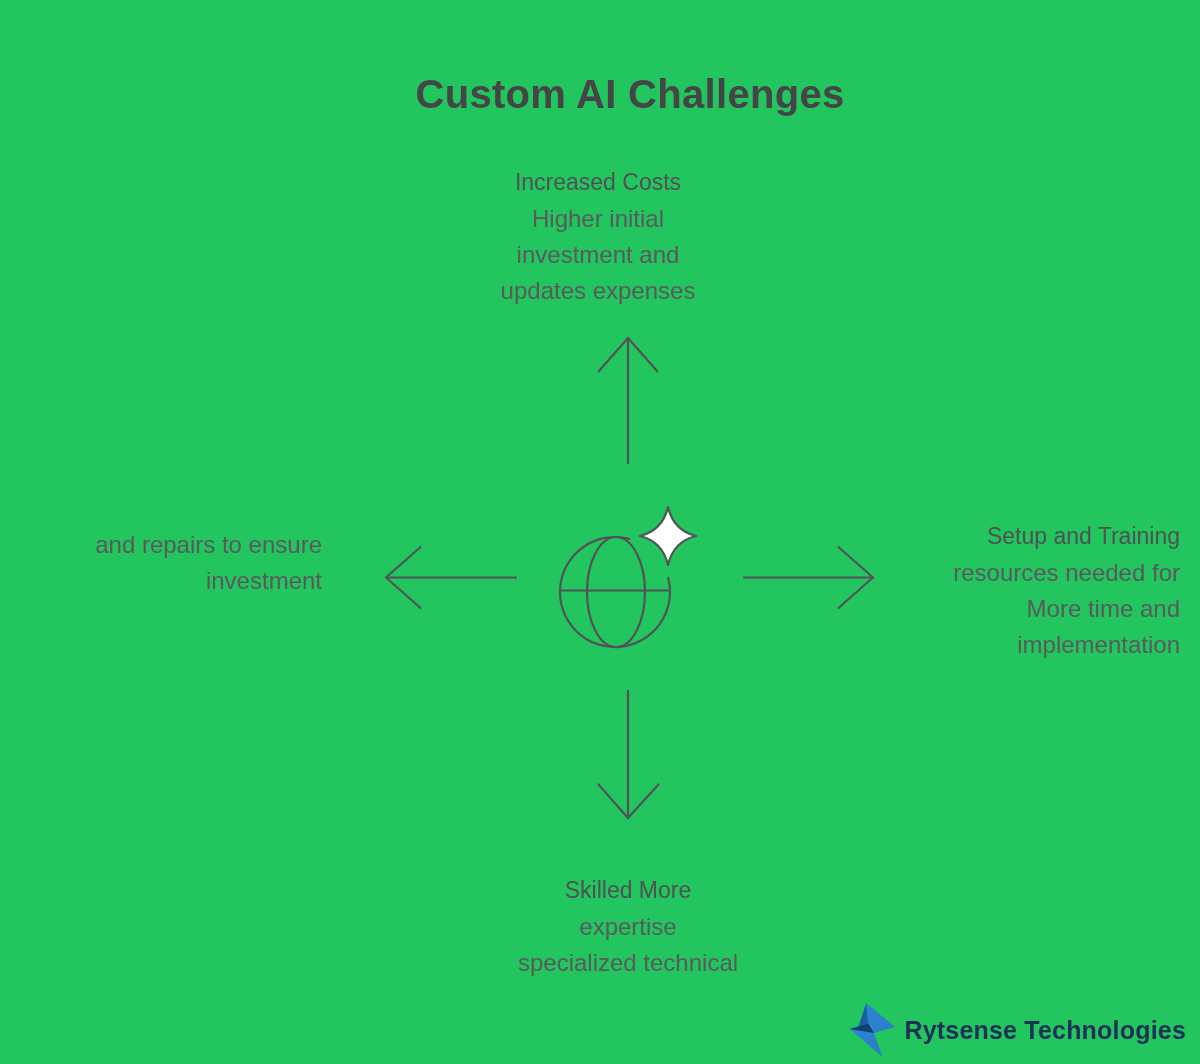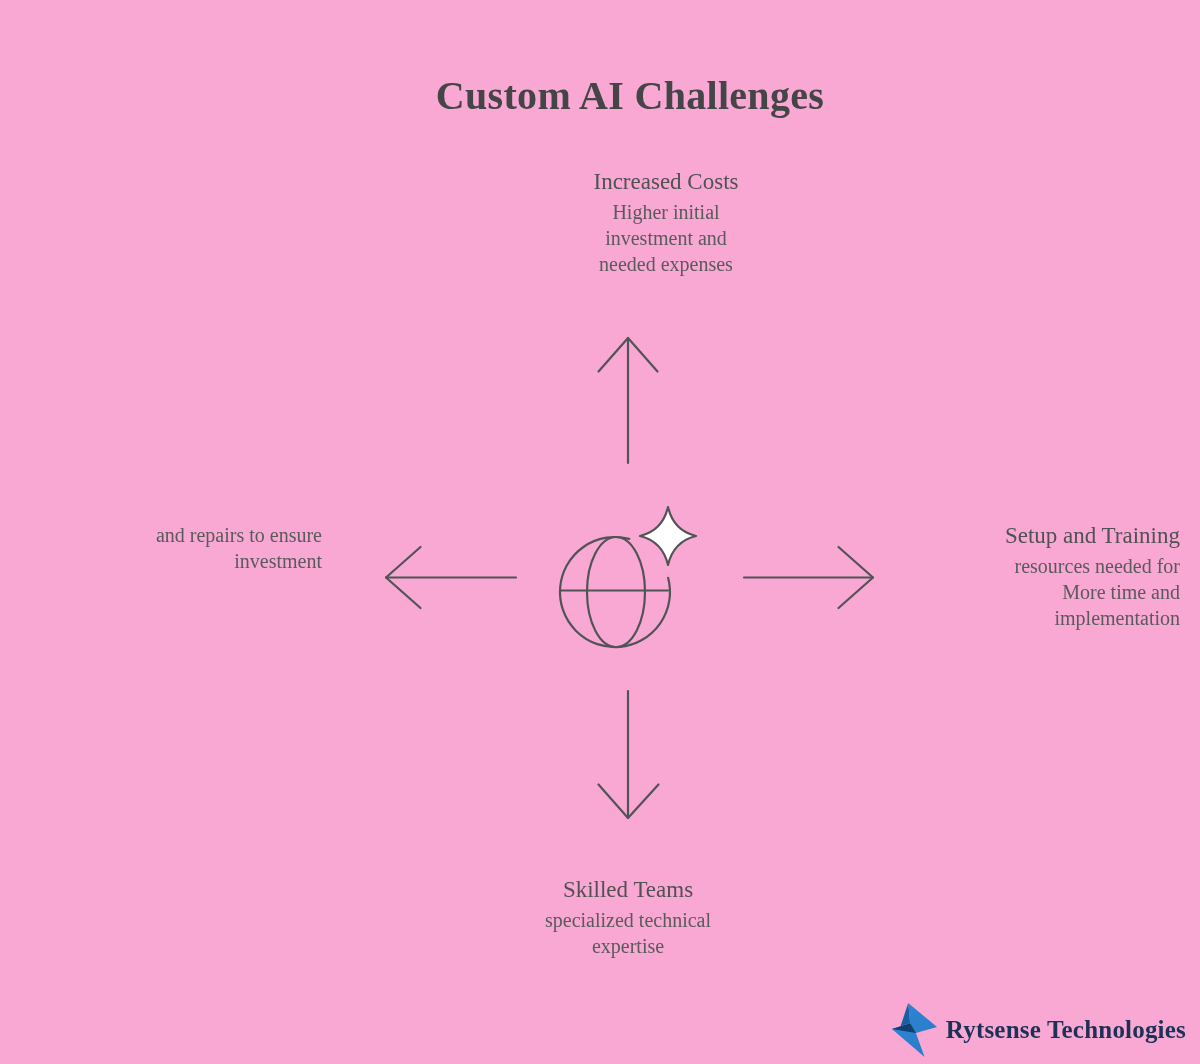--- a/index.html
+++ b/index.html
@@ -1,21 +1,21 @@
 <!DOCTYPE html>
 <html><head>
 <meta charset="utf-8">
 <style>
   html, body { margin: 0; padding: 0; background: #ffffff; }
   .canvas {
     position: relative;
     width: 1200px;
     height: 1064px;
-    background: #f9a8d4;
-    font-family: Liberation Serif, serif;
+    background: #22c55e;
+    font-family: Liberation Sans, sans-serif;
     overflow: hidden;
   }
   .diagram-layer {
     position: absolute;
     left: 0; top: 0;
     width: 1200px; height: 1064px;
   }
   .main-title {
     position: absolute;
     left: 630px; top: 72px;
@@ -27,26 +27,27 @@
     letter-spacing: 0.3px;
   }
   .challenge { position: absolute; }
   .challenge .ch-title {
     font-size: 23px;
     line-height: 28px;
     color: #4f5153;
     margin-bottom: 3px;
   }
   .challenge .ch-line {
-    font-size: 20px;
+    font-size: 24px;
     line-height: 26px;
     color: #595a5c;
+    margin-top: 10px;
   }
   .challenge-top {
-    left: 666px; top: 168px;
+    left: 598px; top: 168px;
     transform: translateX(-50%);
     text-align: center;
     width: 260px;
   }
   .challenge-left {
     left: 90px; top: 522px;
     width: 232px;
     text-align: right;
   }
   .challenge-right {
@@ -112,39 +113,39 @@
       </g>
     </g>
   </svg>
 
   <div class="main-title">Custom AI Challenges</div>
 
   <div class="challenge challenge-top">
     <div class="ch-title">Increased Costs</div>
     <div class="ch-line">Higher initial</div>
     <div class="ch-line">investment and</div>
-    <div class="ch-line">needed expenses</div>
+    <div class="ch-line">updates expenses</div>
   </div>
 
   <div class="challenge challenge-left">
     <div class="ch-line">and repairs to ensure</div>
     <div class="ch-line">investment</div>
   </div>
 
   <div class="challenge challenge-right">
     <div class="ch-title">Setup and Training</div>
     <div class="ch-line">resources needed for</div>
     <div class="ch-line">More time and</div>
     <div class="ch-line">implementation</div>
   </div>
 
   <div class="challenge challenge-bottom">
-    <div class="ch-title">Skilled Teams</div>
+    <div class="ch-title">Skilled More</div>
+    <div class="ch-line">expertise</div>
     <div class="ch-line">specialized technical</div>
-    <div class="ch-line">expertise</div>
   </div>
 
   <div class="brand">
     <svg width="50" height="58" viewBox="0 0 52 60" xmlns="http://www.w3.org/2000/svg">
       <defs>
         <linearGradient id="boltGrad" x1="0" y1="0" x2="1" y2="1">
           <stop offset="0" stop-color="#2e86d6"></stop>
           <stop offset="1" stop-color="#2a7ac6"></stop>
         </linearGradient>
       </defs>

